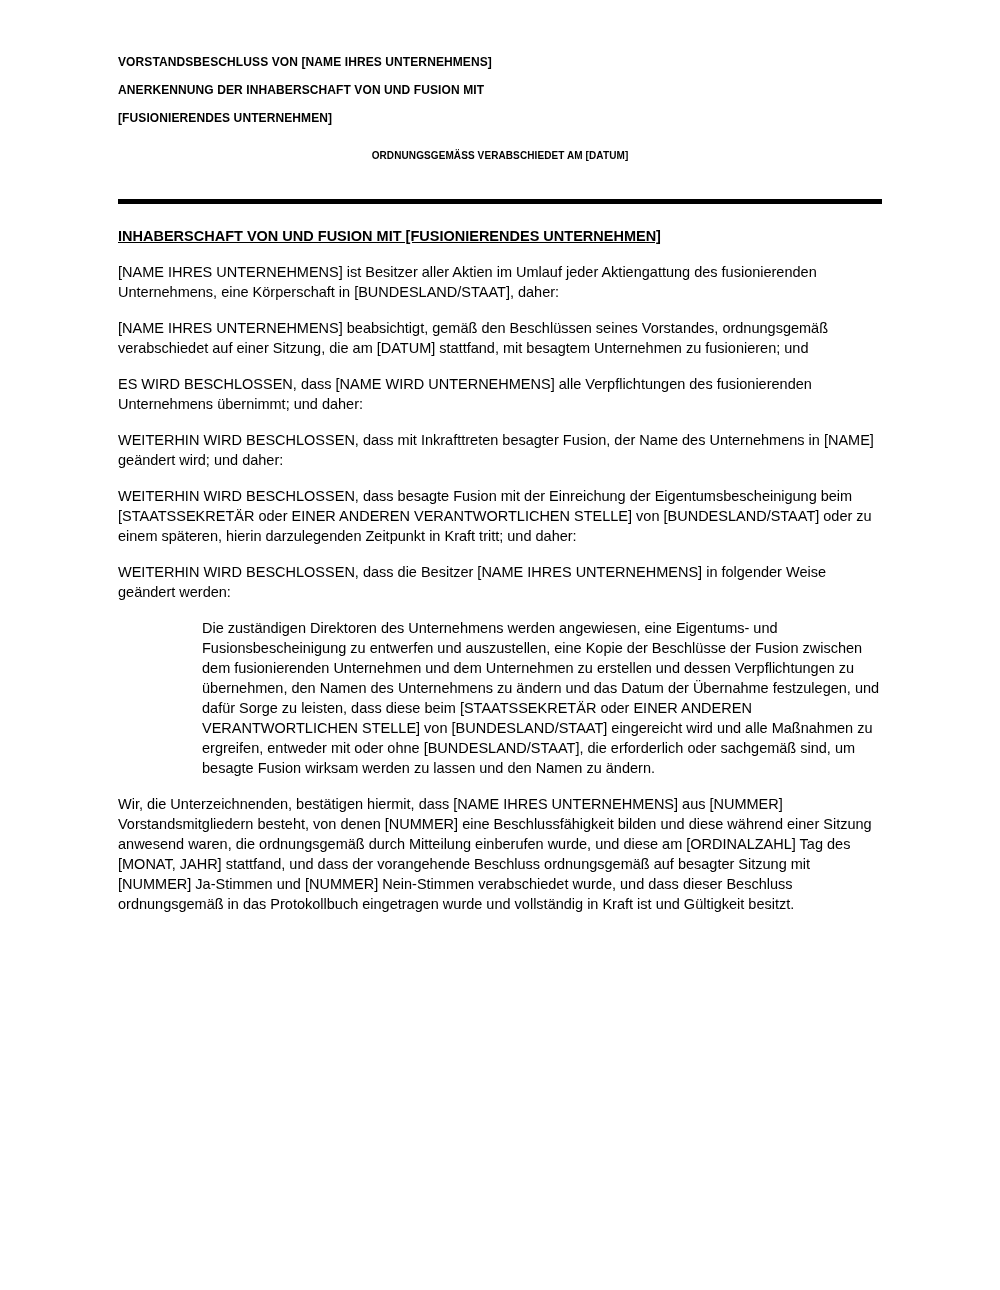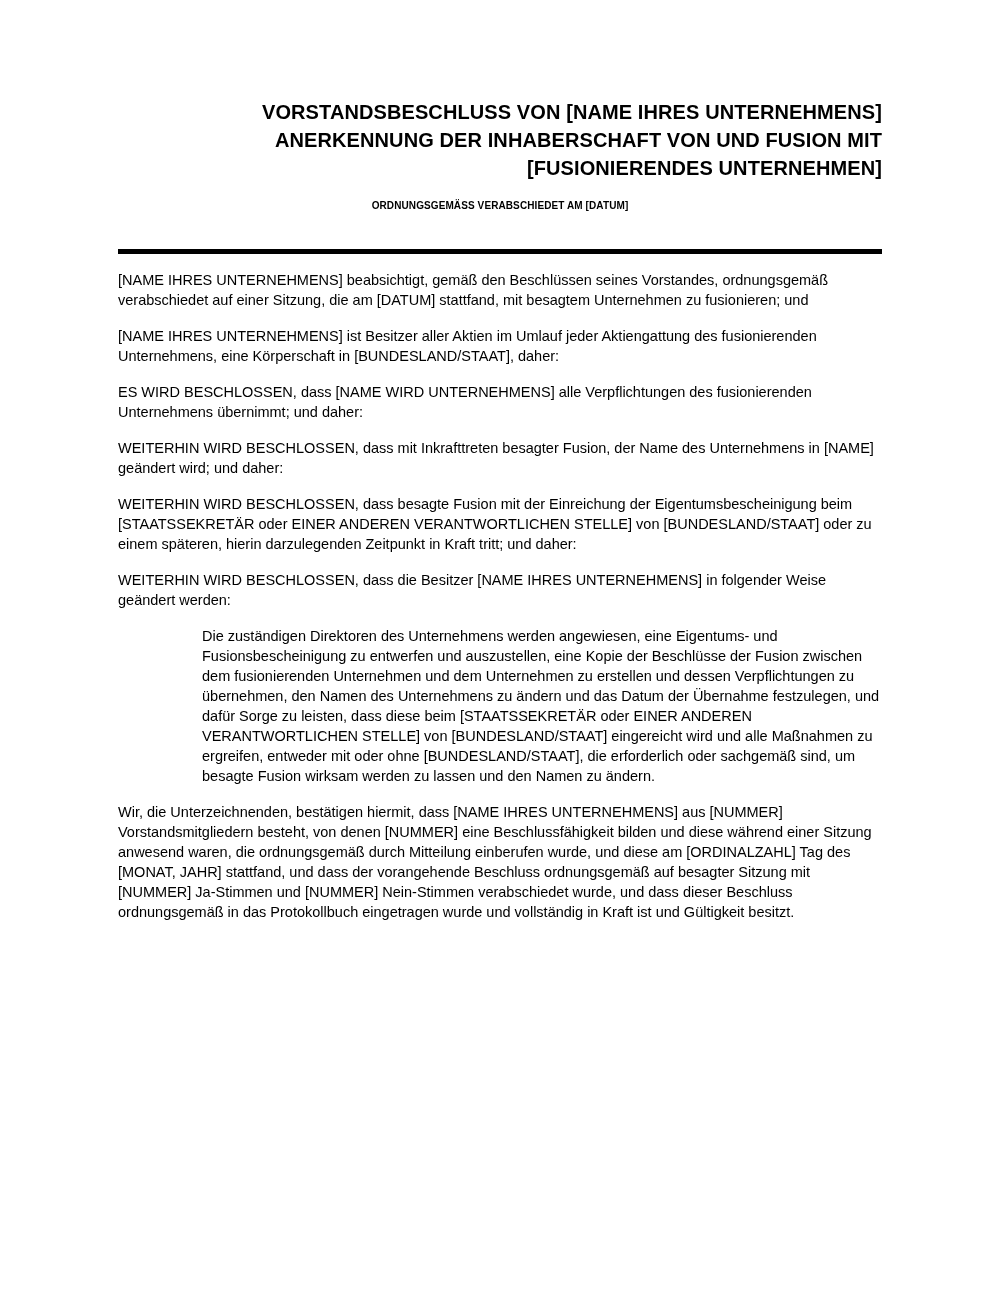--- a/index.html
+++ b/index.html
@@ -15,25 +15,25 @@
     overflow: hidden;
   }
   .page {
     position: relative;
     width: 1000px;
     height: 1290px;
     background: #ffffff;
     padding: 0 118px;
   }
   .title {
-    margin-top: 98px;
-    font-size: 20px;
+    margin-top: 48px;
+    font-size: 12px;
     font-weight: bold;
     line-height: 28px;
-    text-align: right;
+    text-align: left;
     white-space: pre-line;
     letter-spacing: 0.1px;
   }
   .subtitle {
     margin-top: 10px;
     font-size: 10px;
     font-weight: bold;
     line-height: 28px;
     text-align: center;
     letter-spacing: 0.1px;
@@ -66,24 +66,25 @@
 <div class="page">
 
   <h1 class="title">VORSTANDSBESCHLUSS VON [NAME IHRES UNTERNEHMENS]
 ANERKENNUNG DER INHABERSCHAFT VON UND FUSION MIT
 [FUSIONIERENDES UNTERNEHMEN]</h1>
 
   <h2 class="subtitle">ORDNUNGSGEMÄSS VERABSCHIEDET AM [DATUM]</h2>
 
   <div class="rule-thick"></div>
 
+  <h3 class="section-heading">INHABERSCHAFT VON UND FUSION MIT [FUSIONIERENDES UNTERNEHMEN]</h3>
+
+  <p class="body-par">[NAME IHRES UNTERNEHMENS] ist Besitzer aller Aktien im Umlauf jeder Aktiengattung des fusionierenden Unternehmens, eine Körperschaft in [BUNDESLAND/STAAT], daher:</p>
 
   <p class="body-par">[NAME IHRES UNTERNEHMENS] beabsichtigt, gemäß den Beschlüssen seines Vorstandes, ordnungsgemäß verabschiedet auf einer Sitzung, die am [DATUM] stattfand, mit besagtem Unternehmen zu fusionieren; und</p>
-
-  <p class="body-par">[NAME IHRES UNTERNEHMENS] ist Besitzer aller Aktien im Umlauf jeder Aktiengattung des fusionierenden Unternehmens, eine Körperschaft in [BUNDESLAND/STAAT], daher:</p>
 
   <p class="body-par">ES WIRD BESCHLOSSEN, dass [NAME WIRD UNTERNEHMENS] alle Verpflichtungen des fusionierenden Unternehmens übernimmt; und daher:</p>
 
   <p class="body-par">WEITERHIN WIRD BESCHLOSSEN, dass mit Inkrafttreten besagter Fusion, der Name des Unternehmens in [NAME] geändert wird; und daher:</p>
 
   <p class="body-par">WEITERHIN WIRD BESCHLOSSEN, dass besagte Fusion mit der Einreichung der Eigentumsbescheinigung beim [STAATSSEKRETÄR oder EINER ANDEREN VERANTWORTLICHEN STELLE] von [BUNDESLAND/STAAT] oder zu einem späteren, hierin darzulegenden Zeitpunkt in Kraft tritt; und daher:</p>
 
   <p class="body-par">WEITERHIN WIRD BESCHLOSSEN, dass die Besitzer [NAME IHRES UNTERNEHMENS] in folgender Weise geändert werden:</p>
 
 

